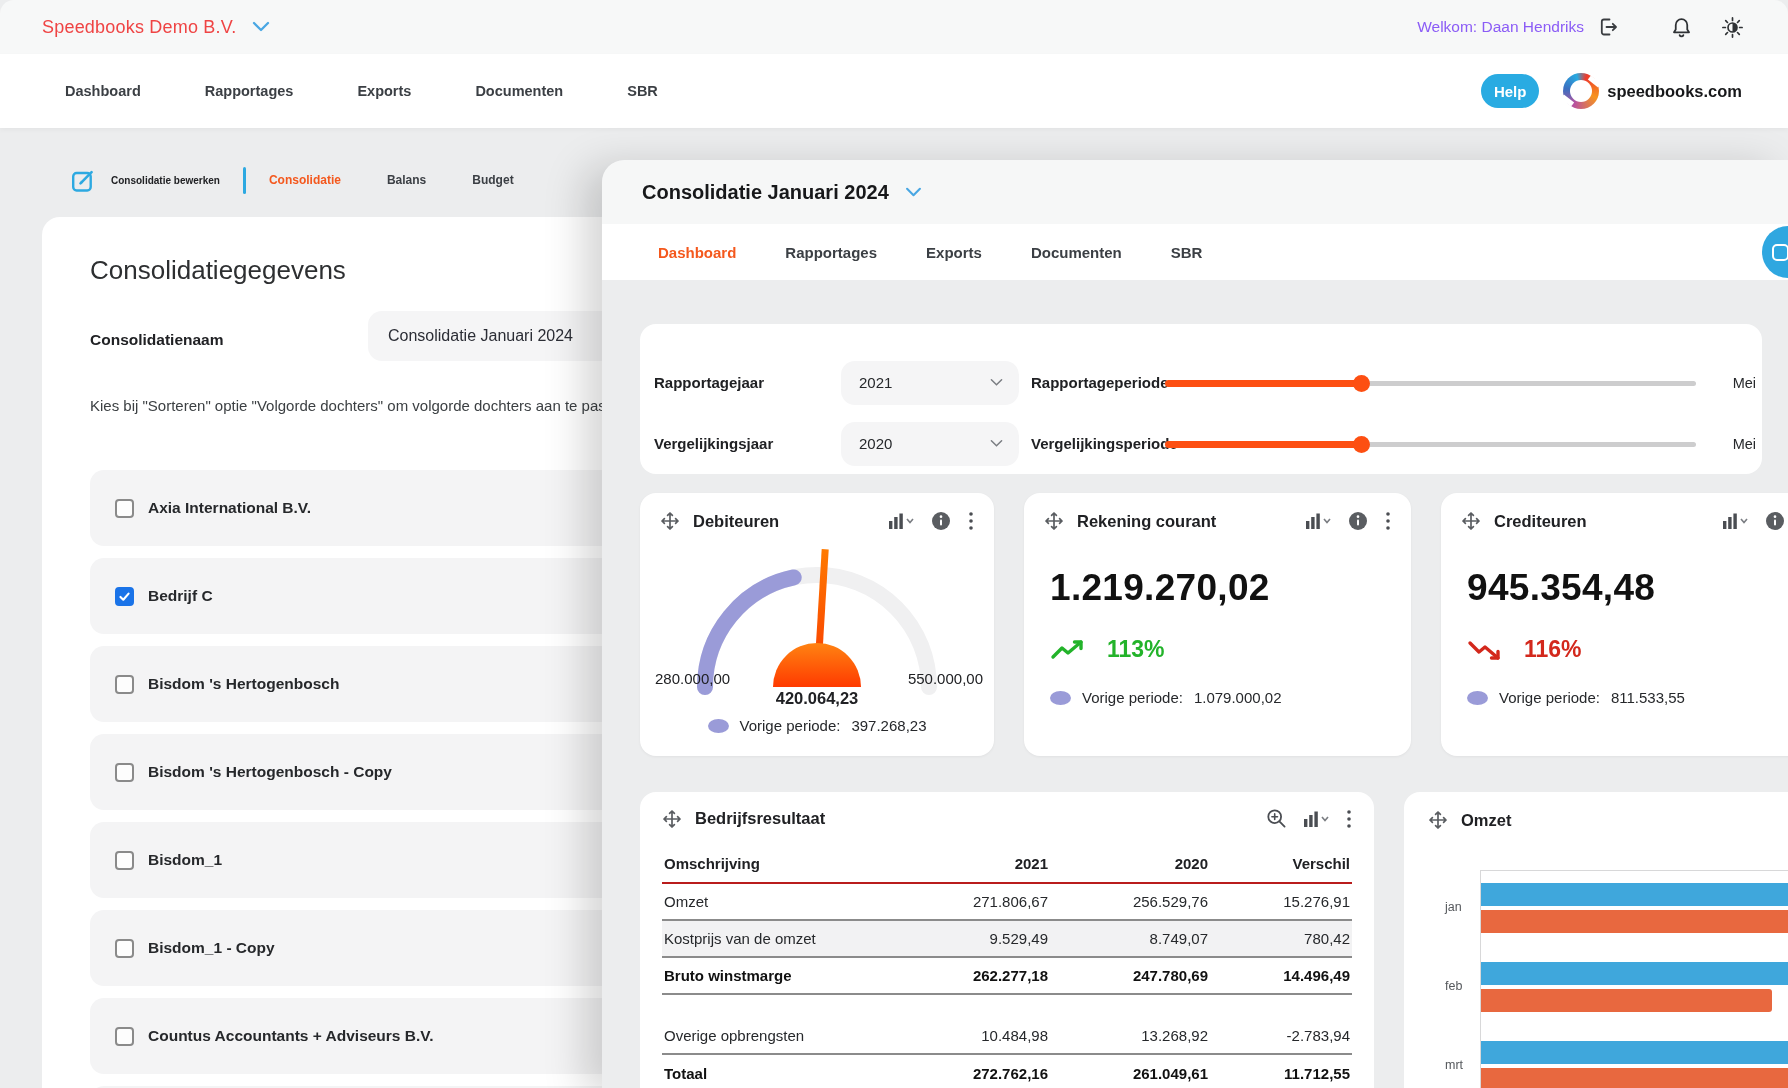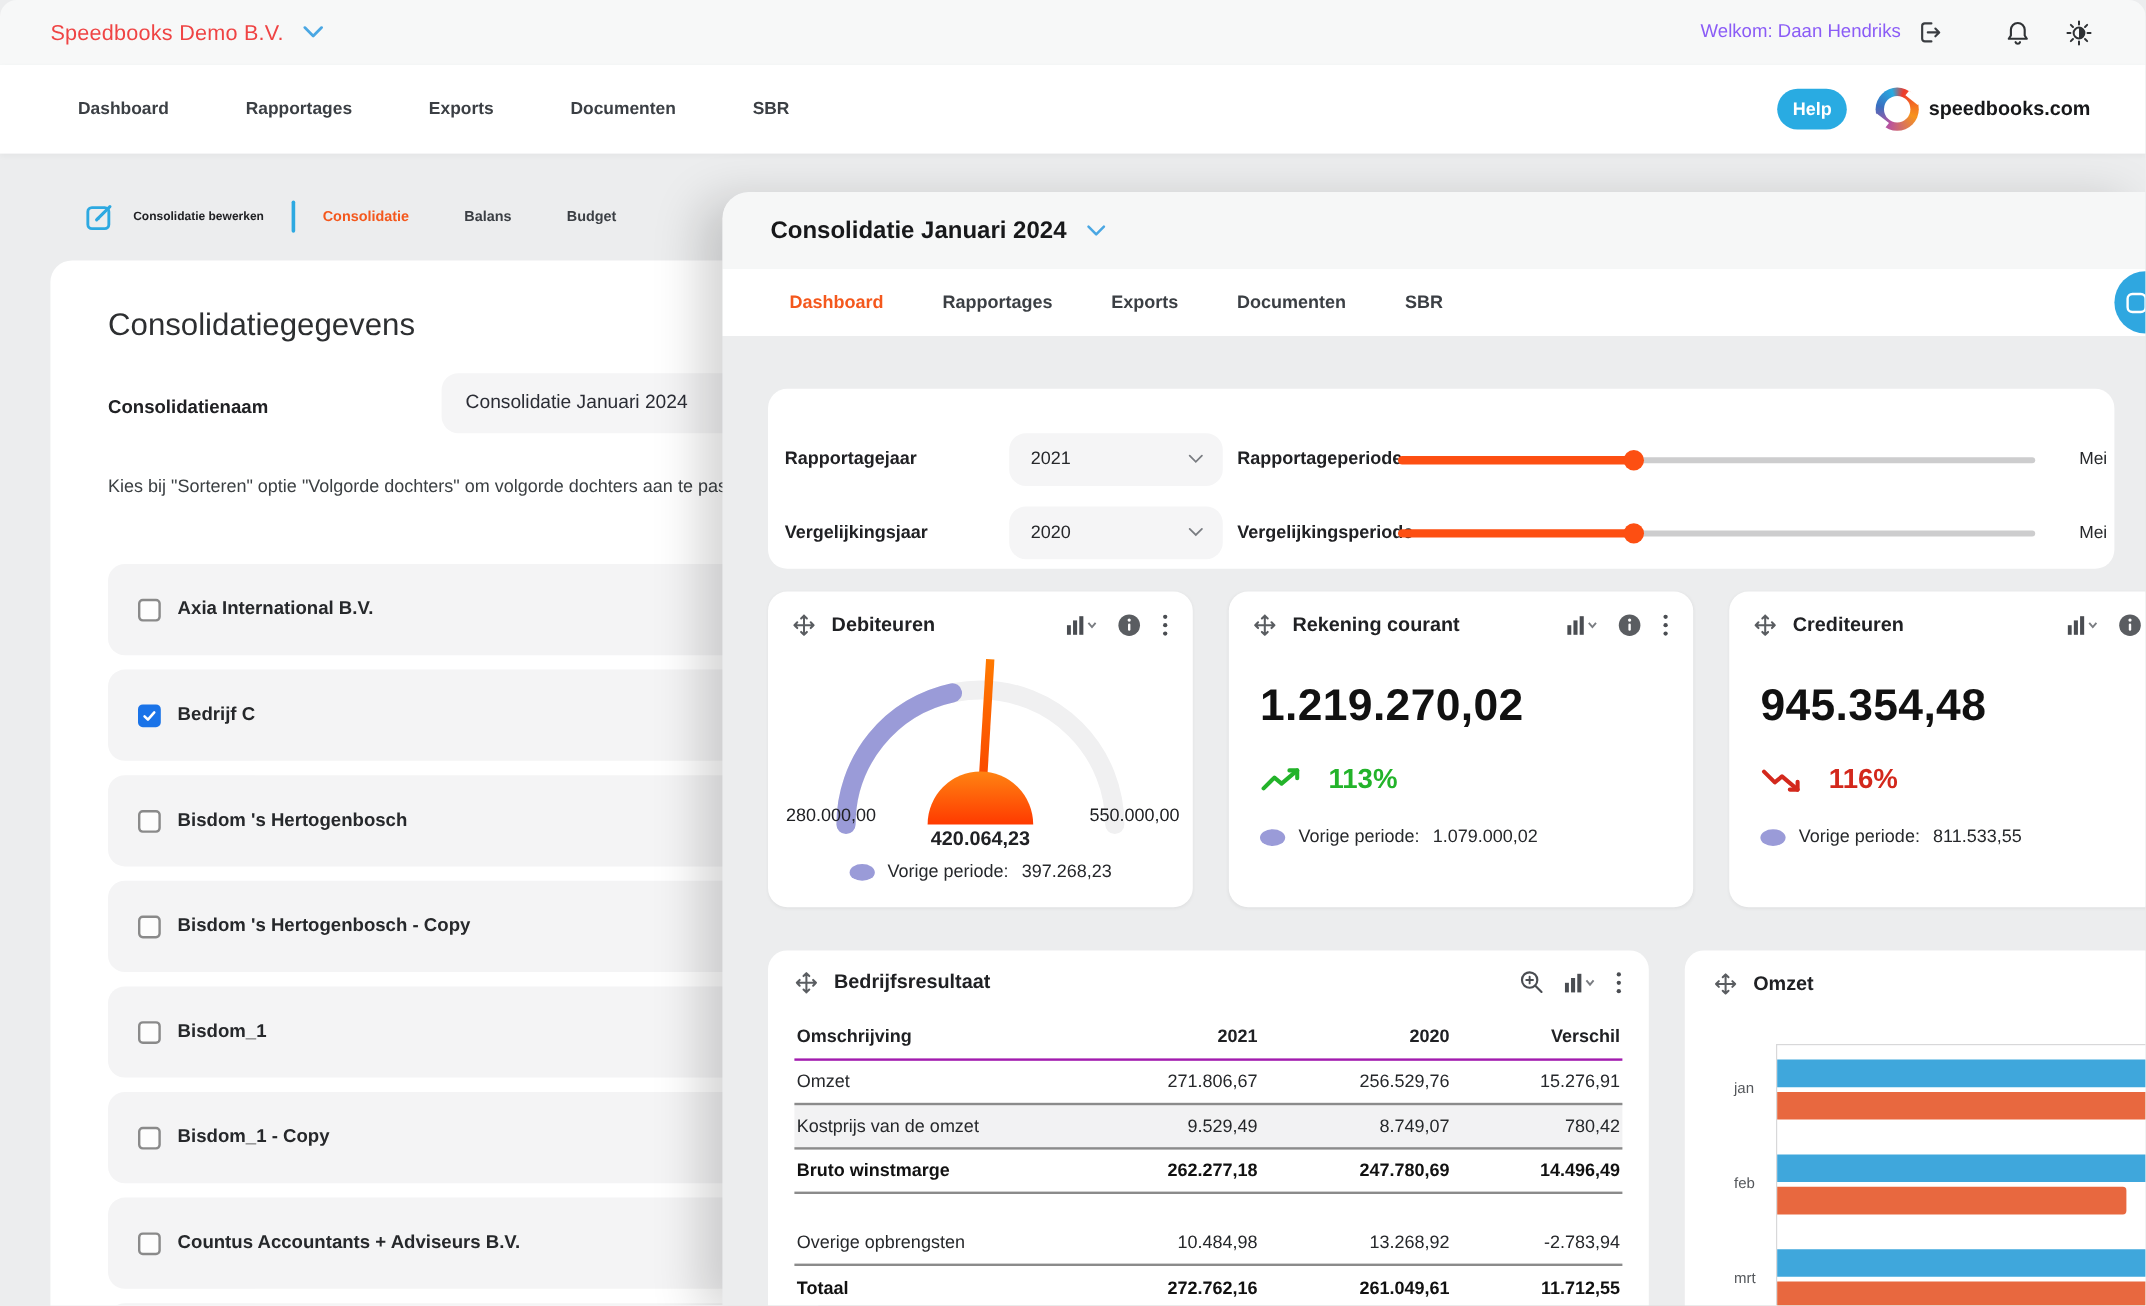--- a/index.html
+++ b/index.html
@@ -117,21 +117,21 @@
   .legend b { font-weight:400; }
   
   .gauge-wrap { position:relative; width:300px; margin:4px auto 0; }
   .g-min { position:absolute; left:-12px; bottom:14px; font-size:15px; }
   .g-max { position:absolute; right:-16px; bottom:14px; font-size:15px; }
   .g-value { text-align:center; font-size:16.5px; font-weight:700; margin-top:-12px; }
   .g-legend { justify-content:center; margin:9px 0 0 0; }
   
   .table-card { position:absolute; left:38px; top:632px; width:734px; height:320px; background:#fff; border-radius:16px; padding:16px 22px; }
   table { width:100%; border-collapse:collapse; margin-top:16px; font-size:15px; }
-  th { font-weight:700; text-align:right; padding:10px 2px; border-bottom:2px solid #a21caf; }
+  th { font-weight:700; text-align:right; padding:10px 2px; border-bottom:2px solid #b91c1c; }
   th:first-child { text-align:left; }
   td { text-align:right; padding:9px 2px; height:37px; color:#26282b; }
   td:first-child { text-align:left; }
   tr.shade td { background:#f2f2f3; }
   tr.b td { font-weight:700; color:#111; }
   tr.line td { border-bottom:2px solid #8b8b8b; }
   tr.spacer td { height:23px; padding:0; }
   col.c-name { width:228px; } col.c-n1 { width:160px; } col.c-n2 { width:160px; } col.c-n3 { width:142px; }
   
   .omzet-card { position:absolute; left:802px; top:632px; width:420px; height:320px; background:#fff; border-radius:16px; padding:18px 0 0 24px; }

